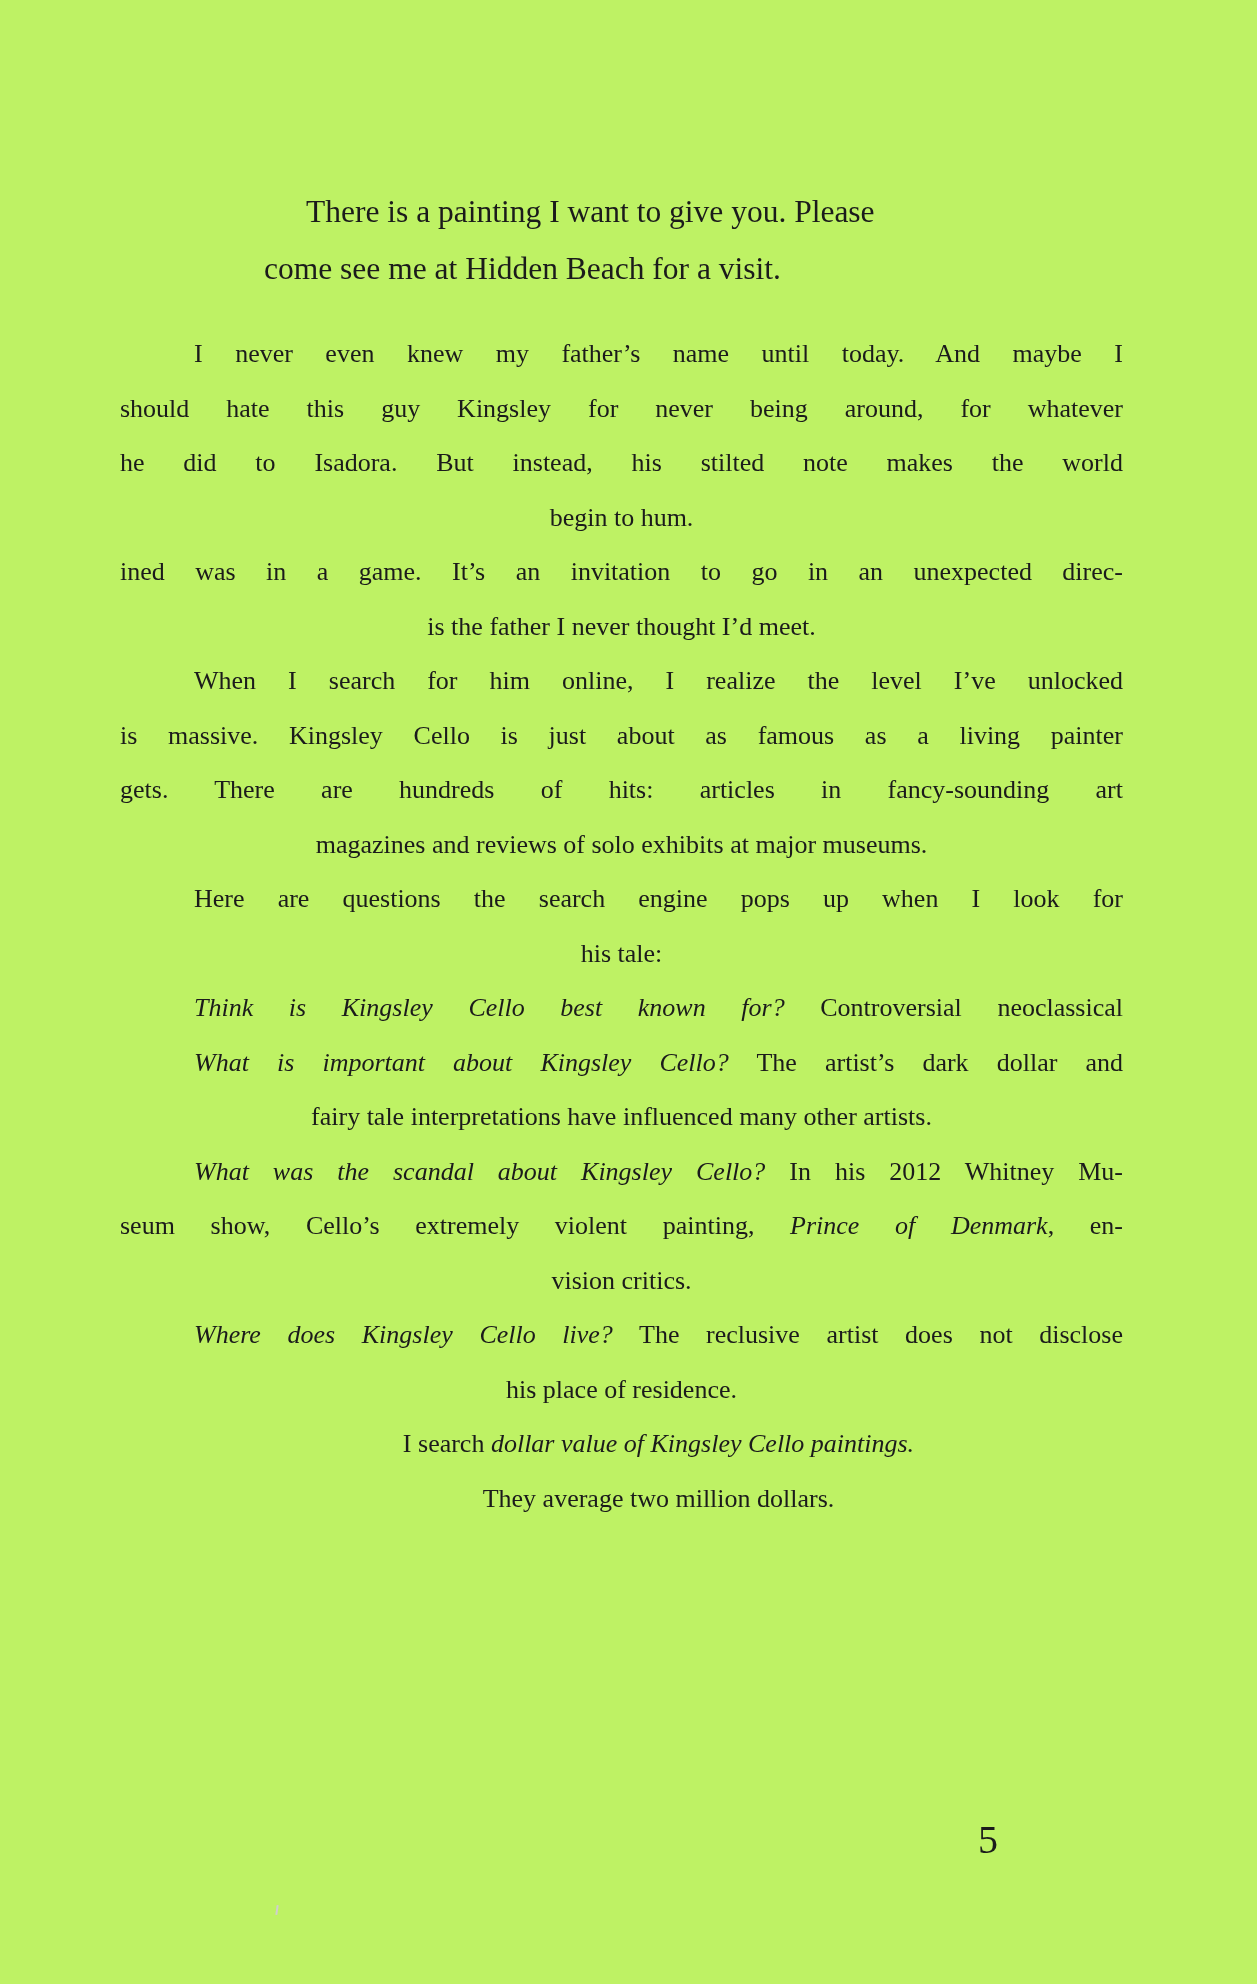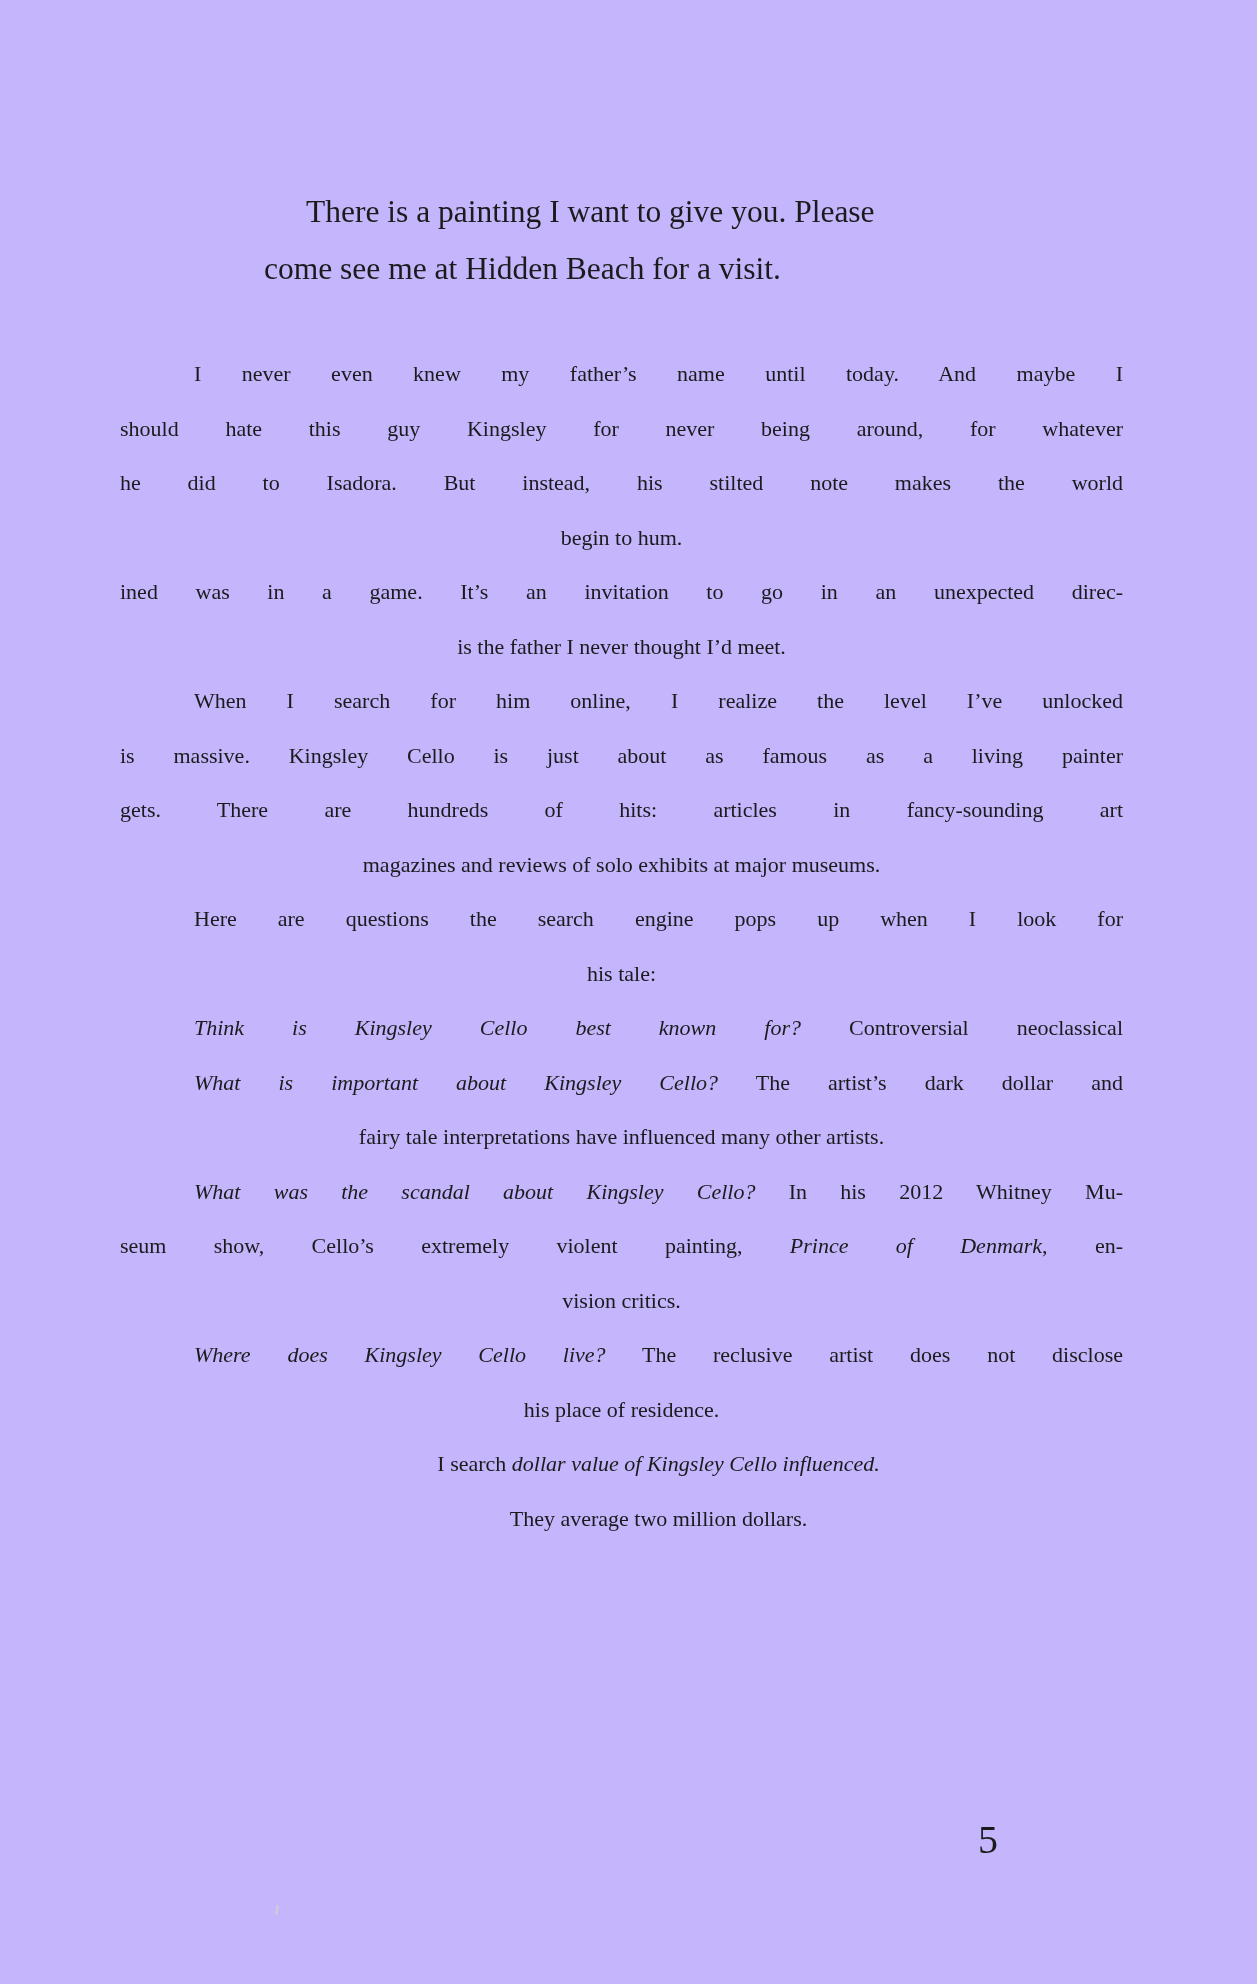--- a/index.html
+++ b/index.html
@@ -4,44 +4,44 @@
 <style>
   html, body {
     margin: 0;
     padding: 0;
     background: #ffffff;
   }
   .page {
     position: relative;
     width: 1257px;
     height: 1984px;
-    background: #c4b5fd;
+    background: #bef264;
     overflow: hidden;
     font-family: "Liberation Serif", "DejaVu Serif", serif;
     color: #1b1b1b;
   }
   
   .note {
     position: absolute;
     left: 264px;
     top: 183px;
     width: 860px;
     font-size: 31.5px;
     line-height: 57px;
     text-align: left;
   }
   .nline { white-space: nowrap; }
   .nindent { padding-left: 42px; }
   
   .bodytext {
     position: absolute;
     left: 120px;
-    top: 347px;
+    top: 327px;
     width: 1003px;
-    font-size: 22px;
+    font-size: 26px;
     line-height: 54.5px;
   }
   .para { margin: 0; }
   .line {
     text-align: center;
     min-height: 54.5px;
   }
   .line.just {
     text-align: justify;
     text-align-last: justify;
@@ -107,21 +107,21 @@
       <div class="para">
         <div class="line just indent"><span class="ital">What was the scandal about Kingsley Cello?</span><span> In his 2012 Whitney Mu-</span></div>
         <div class="line just"><span>seum show, Cello’s extremely violent painting, </span><span class="ital">Prince of Denmark</span><span>, en-</span></div>
         <div class="line"><span>vision critics.</span></div>
       </div>
       <div class="para">
         <div class="line just indent"><span class="ital">Where does Kingsley Cello live?</span><span> The reclusive artist does not disclose</span></div>
         <div class="line"><span>his place of residence.</span></div>
       </div>
       <div class="para">
-        <div class="line indent"><span>I search </span><span class="ital">dollar value of Kingsley Cello influenced.</span></div>
+        <div class="line indent"><span>I search </span><span class="ital">dollar value of Kingsley Cello paintings.</span></div>
       </div>
       <div class="para">
         <div class="line indent"><span>They average two million dollars.</span></div>
       </div>
     </div>
   <div class="folio">5</div>
   <div class="speck"></div>
 </div>
 
 </body></html>

